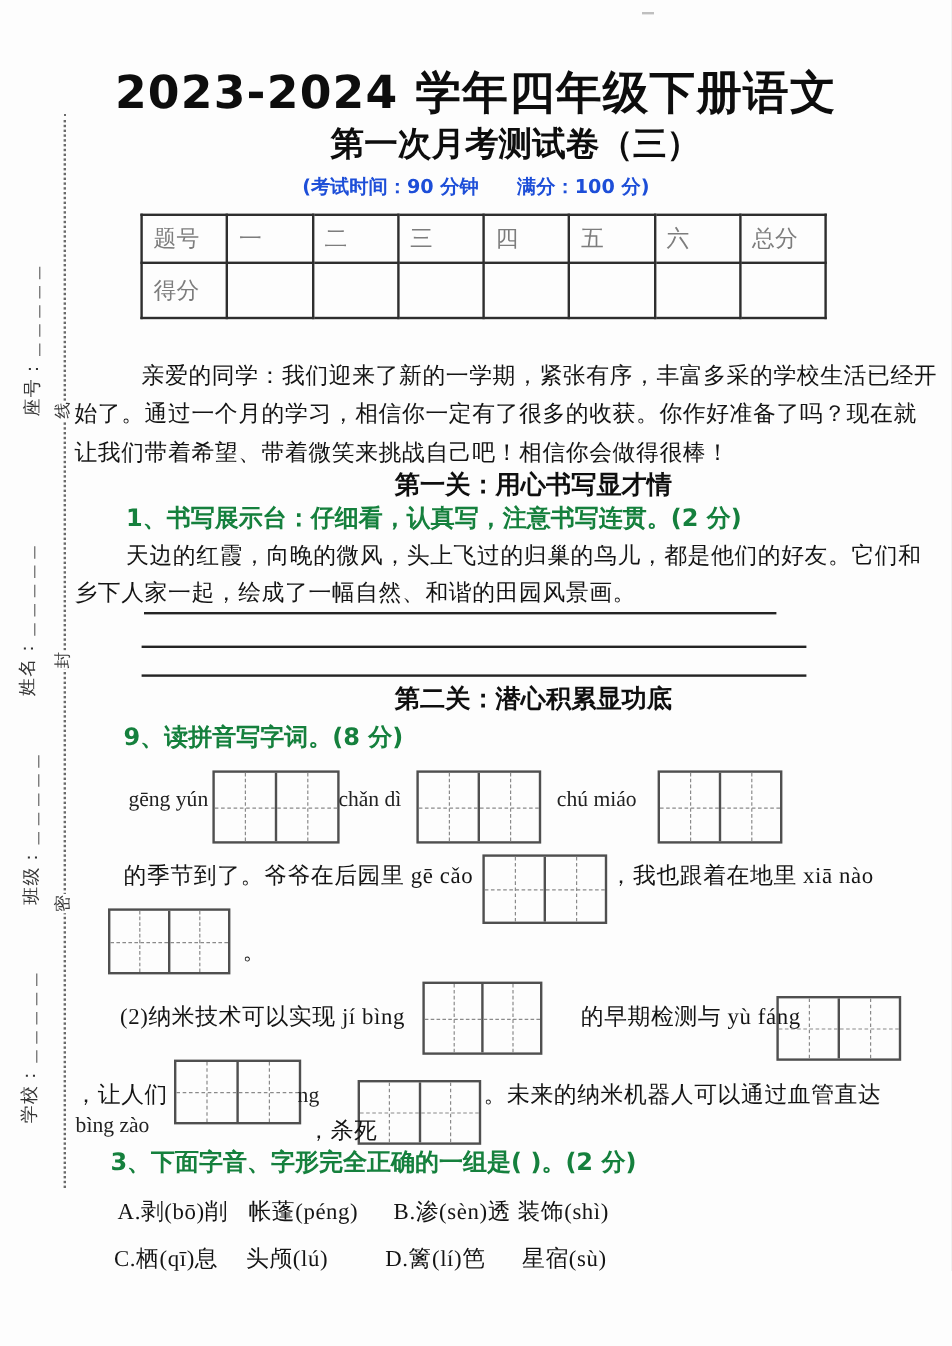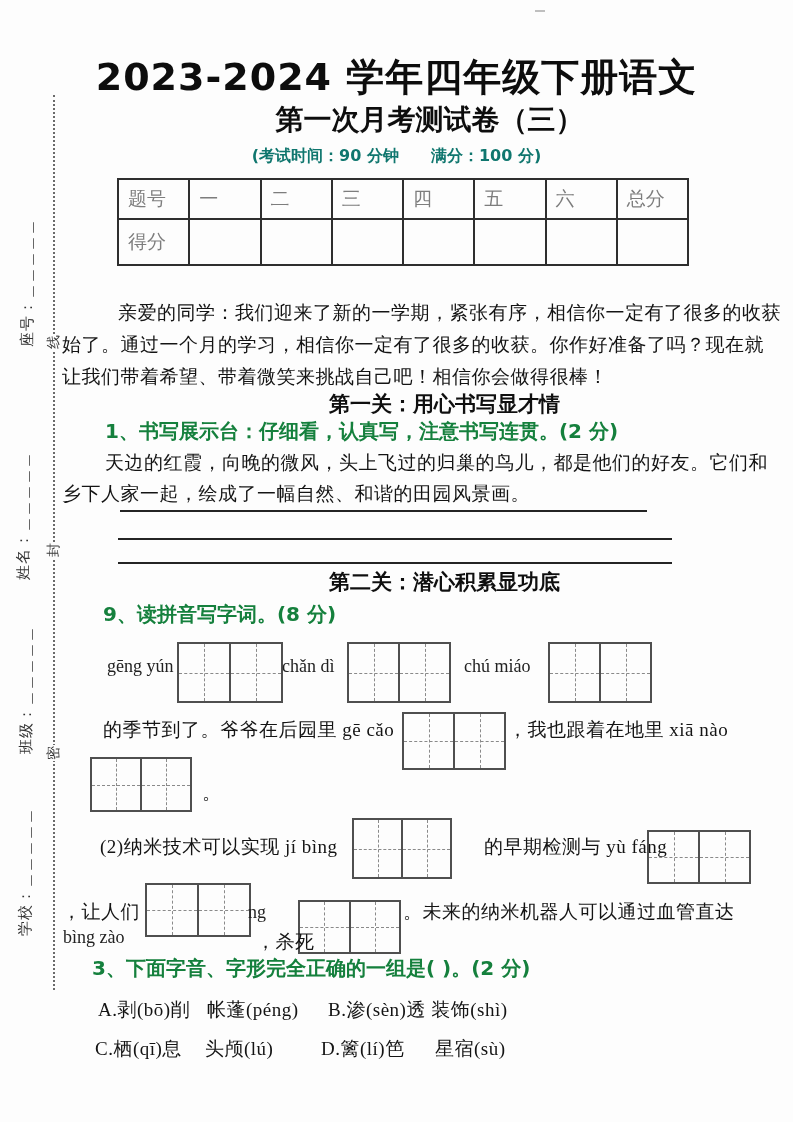--- a/index.html
+++ b/index.html
@@ -8,21 +8,21 @@
     background:#fdfdfd;overflow:hidden;
     font-family:"Liberation Serif", serif;color:#141414;
   }
   .abs{position:absolute;white-space:nowrap;}
   
   .title{left:0;top:52px;width:100%;text-align:center;
     font-family:"DejaVu Sans", sans-serif;font-weight:900;font-size:38px;letter-spacing:1px;color:#0d0d0d;}
   .subtitle{left:0;top:101px;width:100%;text-align:center;
     font-family:"DejaVu Sans", sans-serif;font-weight:900;font-size:28px;color:#0d0d0d;margin-left:33px;}
   .exam-info{left:0;top:146px;width:100%;text-align:center;
-    font-family:"DejaVu Sans", sans-serif;font-weight:700;font-size:16px;color:#0f766e;}
+    font-family:"DejaVu Sans", sans-serif;font-weight:700;font-size:16px;color:#1d4ed8;}
   
   table.score{position:absolute;left:117px;top:178px;width:572px;border-collapse:collapse;table-layout:fixed;}
   table.score td{border:2px solid #2e2e2e;font-size:19px;color:#7d7d7d;
     padding:0 0 0 9px;text-align:left;vertical-align:middle;}
   table.score tr.r1 td{height:38px;}
   table.score tr.r2 td{height:44px;}
   
   .seal-line{position:absolute;left:53px;top:95px;height:895px;width:0;border-left:2px dotted #6a6a6a;}
   .seal-char{position:absolute;transform:translate(-50%,-50%) rotate(-90deg);
     background:#fdfdfd;font-size:14px;color:#3a3a3a;padding:2px 1px;line-height:1;}
@@ -80,21 +80,21 @@
       <td></td>
       <td></td>
       <td></td>
       <td></td>
       <td></td>
       <td></td>
     </tr>
   </tbody>
     </table>
 
-  <div class="abs body19" style="left:118px;top:300px;">亲爱的同学：我们迎来了新的一学期，紧张有序，相信你一定有了很多的收获</div>
+  <div class="abs body19" style="left:118px;top:300px;">亲爱的同学：我们迎来了新的一学期，紧张有序，丰富多采的学校生活已经开</div>
   <div class="abs body19" style="left:62px;top:332px;">始了。通过一个月的学习，相信你一定有了很多的收获。你作好准备了吗？现在就</div>
   <div class="abs body19" style="left:62px;top:364px;">让我们带着希望、带着微笑来挑战自己吧！相信你会做得很棒！</div>
 
   <div class="abs sec-head" style="top:390px;">第一关：用心书写显才情</div>
   <div class="abs bold20" style="left:105px;top:418px;">1、书写展示台：仔细看，认真写，注意书写连贯。(2 分)</div>
   <div class="abs body19" style="left:105px;top:450px;">天边的红霞，向晚的微风，头上飞过的归巢的鸟儿，都是他们的好友。它们和</div>
   <div class="abs body19" style="left:62px;top:481px;">乡下人家一起，绘成了一幅自然、和谐的田园风景画。</div>
   <div class="wline" style="left:120px;top:510px;width:527px;"></div>
   <div class="wline" style="left:118px;top:538px;width:554px;"></div>
   <div class="wline" style="left:118px;top:562px;width:554px;"></div>

